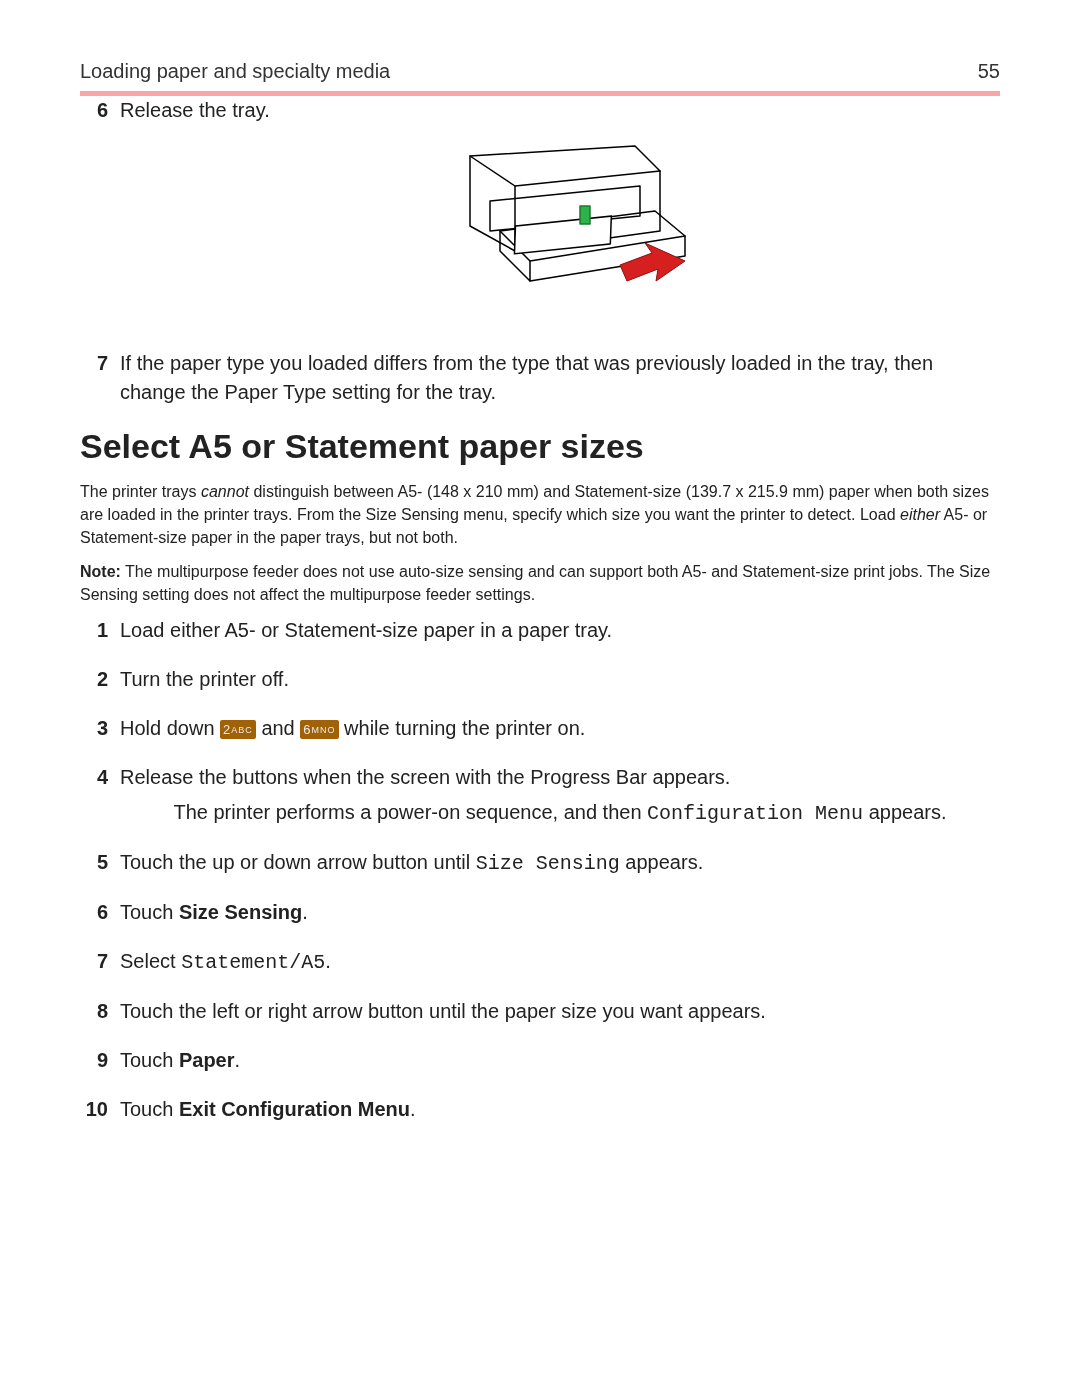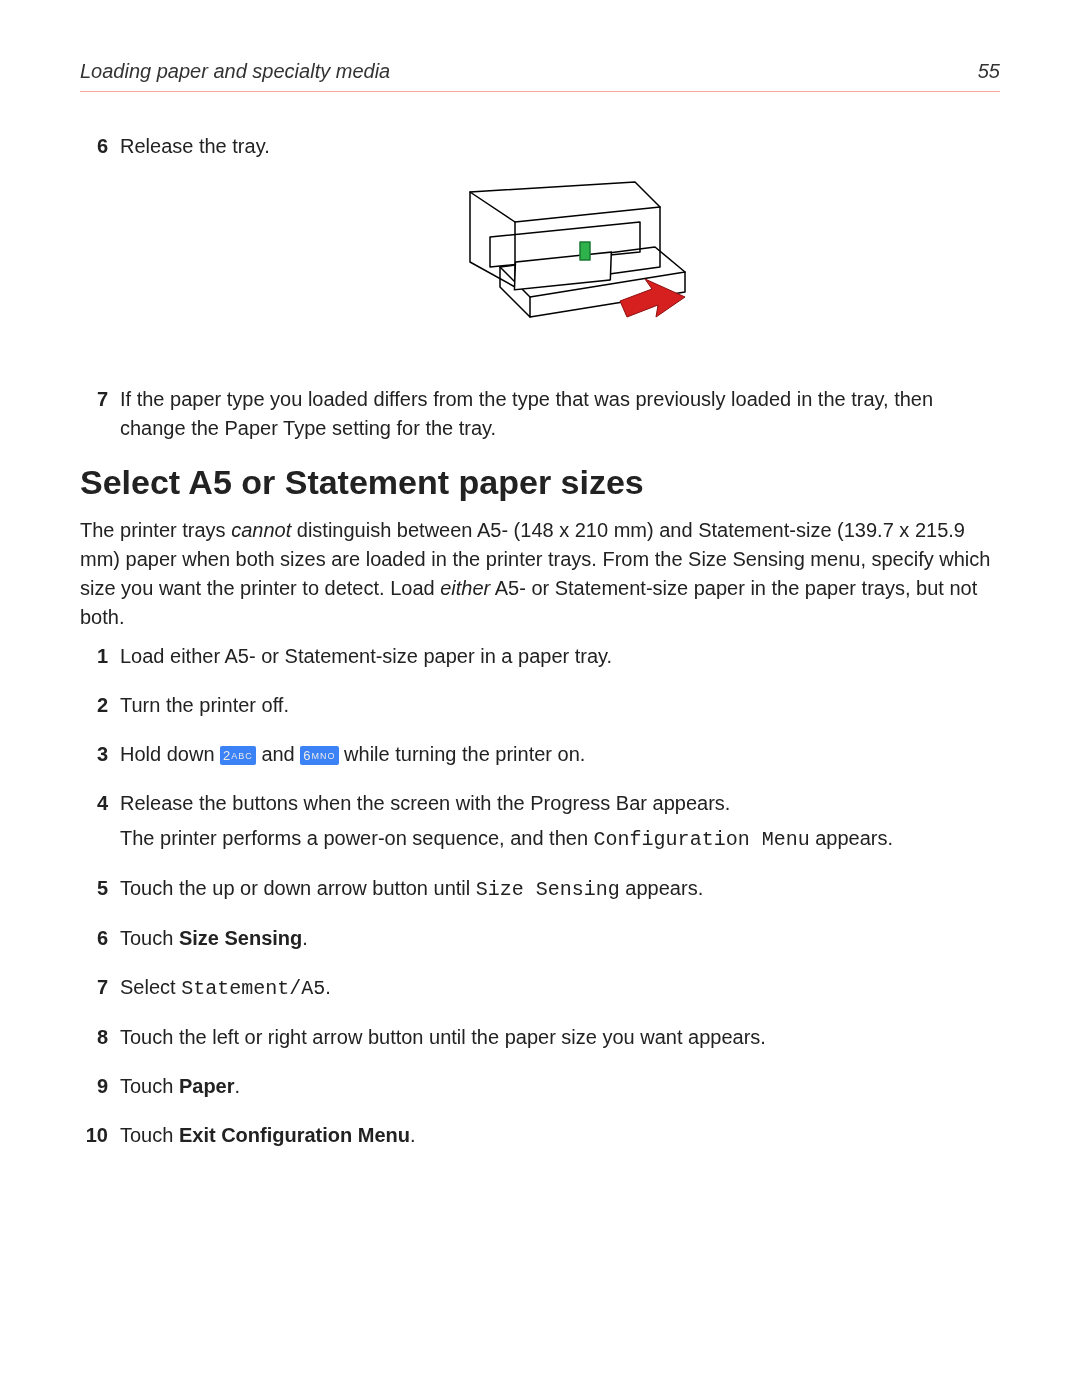--- a/index.html
+++ b/index.html
@@ -15,24 +15,22 @@
     width: 1080px;
     min-height: 1397px;
     padding: 60px 80px 80px 80px;
   }
   .running-head {
     display: flex;
     justify-content: space-between;
     align-items: baseline;
     font-size: 20px;
     color: #333;
-    border-bottom: 1px solid #fca5a5;
+    border-bottom: 5px solid #fca5a5;
     padding-bottom: 8px;
-    margin-bottom: 40px;
-    font-style: italic;
   }
   .step-list {
     list-style: none;
     padding: 0;
     margin: 0;
   }
   .step-list > li {
     display: flex;
     gap: 12px;
     margin-bottom: 20px;
@@ -42,37 +40,38 @@
   .step-num {
     flex: 0 0 28px;
     text-align: right;
     font-weight: 700;
   }
   .step-body {
     flex: 1;
   }
   .step-body p {
     margin: 6px 0 0 0;
+    text-align: center;
   }
   h2.section {
     font-size: 34px;
     font-weight: 700;
     margin: 20px 0 14px 0;
     color: #222;
   }
   .body-para {
-    font-size: 20px;
+    font-size: 16px;
     line-height: 1.45;
     margin: 10px 0;
   }
   em { font-style: italic; }
   b  { font-weight: 700; }
   .keybtn {
     display: inline-block;
-    background: #3b82f6;
+    background: #a16207;
     color: #eaeaea;
     font-size: 13px;
     line-height: 18px;
     height: 18px;
     padding: 1px 3px 0 3px;
     border-radius: 2px;
     vertical-align: 1px;
     letter-spacing: 0;
   }
   .keybtn .sup {
@@ -140,20 +139,23 @@
       </div>
     </li>
   </ol>
 
   <h2 class="section">Select A5 or Statement paper sizes</h2>
 
   <p class="body-para">
     <span>The printer trays </span><em>cannot</em><span> distinguish between A5‑ (148 x 210 mm) and Statement‑size (139.7 x 215.9 mm) paper when both sizes are loaded in the printer trays. From the Size Sensing menu, specify which size you want the printer to detect. Load </span><em>either</em><span> A5‑ or Statement‑size paper in the paper trays, but not both.</span>
   </p>
 
+  <p class="body-para">
+    <b>Note:</b><span> The multipurpose feeder does not use auto‑size sensing and can support both A5‑ and Statement‑size print jobs. The Size Sensing setting does not affect the multipurpose feeder settings.</span>
+  </p>
 
   <ol class="step-list">
     <li>
       <span class="step-num">1</span>
       <div class="step-body"><span>Load either A5‑ or Statement‑size paper in a paper tray.</span></div>
     </li>
     <li>
       <span class="step-num">2</span>
       <div class="step-body"><span>Turn the printer off.</span></div>
     </li>

